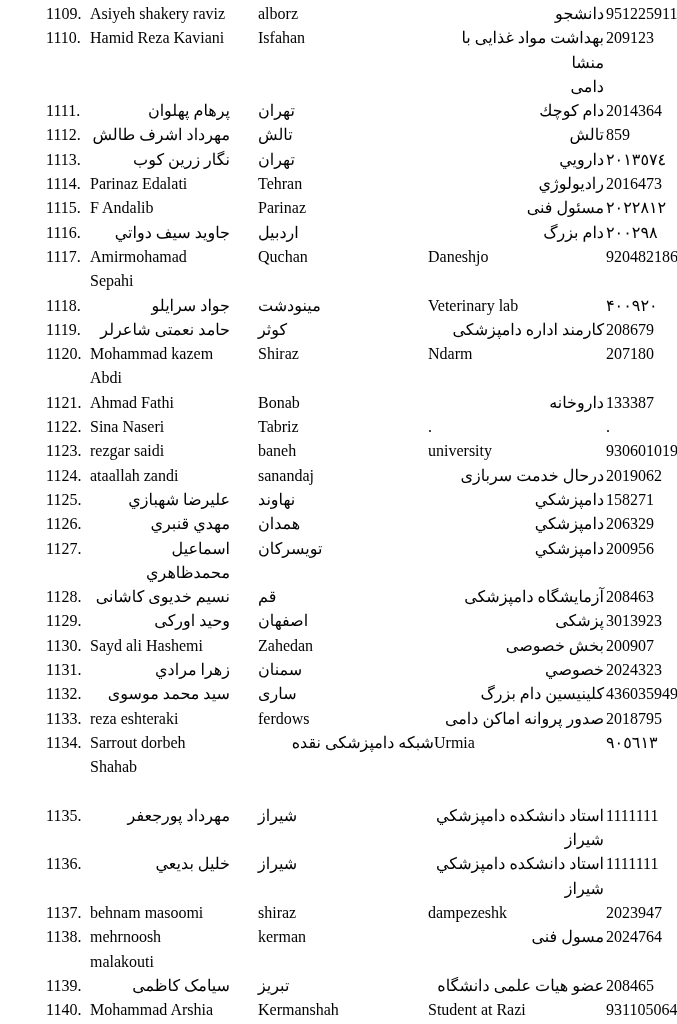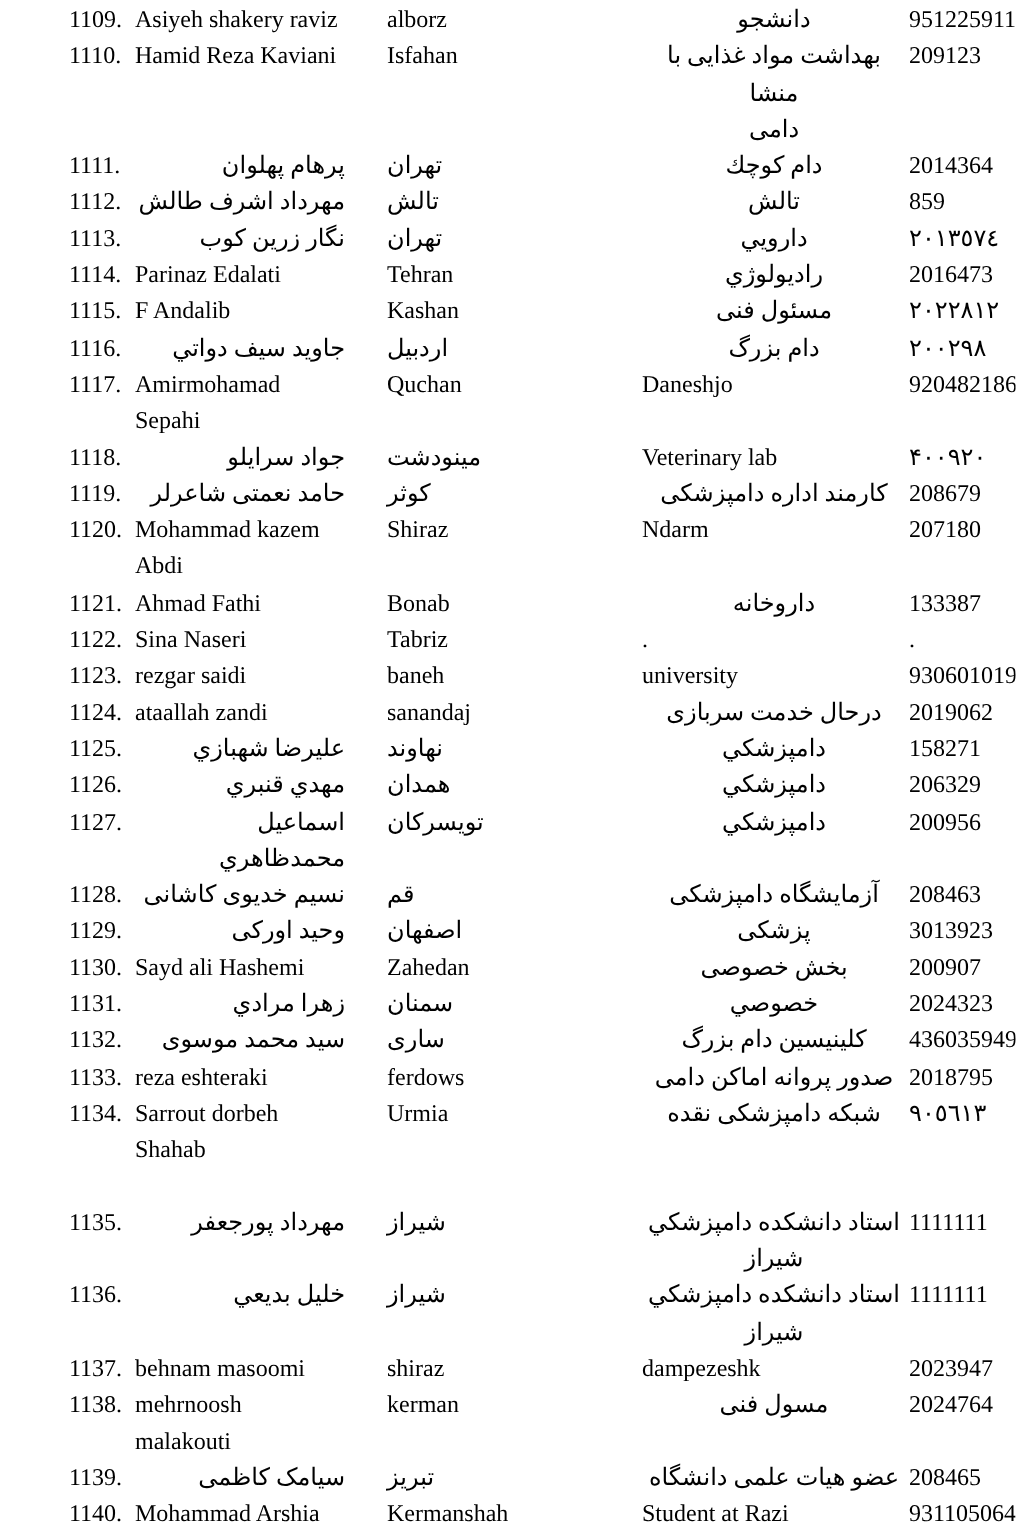--- a/index.html
+++ b/index.html
@@ -49,21 +49,20 @@
   }
   .c-city.rtl {
     direction: rtl;
     text-align: left;
   }
   .c-occ {
     width: 176px;
   }
   .c-occ.rtl {
     direction: rtl;
-    text-align: center;
   }
   .c-id {
     width: 117px;
     padding-left: 2px;
   }
 </style>
 </head>
 <body>
 
 <main id="page">
@@ -113,21 +112,21 @@
     <span class="cell c-num">1114.</span>
     <span class="cell c-name">Parinaz Edalati</span>
     <span class="cell c-city">Tehran</span>
     <span class="cell c-occ rtl">رادیولوژي</span>
     <span class="cell c-id">2016473</span>
   </div>
 
   <div class="row">
     <span class="cell c-num">1115.</span>
     <span class="cell c-name">F Andalib</span>
-    <span class="cell c-city">Kashan</span>
+    <span class="cell c-city">Parinaz</span>
     <span class="cell c-occ rtl">مسئول فنی</span>
     <span class="cell c-id rtl">٢٠٢٢٨١٢</span>
   </div>
 
   <div class="row">
     <span class="cell c-num">1116.</span>
     <span class="cell c-name rtl">جاوید سیف دواتي</span>
     <span class="cell c-city rtl">اردبیل</span>
     <span class="cell c-occ rtl">دام بزرگ</span>
     <span class="cell c-id rtl">٢٠٠٢٩٨</span>
@@ -268,22 +267,22 @@
     <span class="cell c-name">reza eshteraki</span>
     <span class="cell c-city">ferdows</span>
     <span class="cell c-occ rtl">صدور پروانه اماکن دامی</span>
     <span class="cell c-id">2018795</span>
   </div>
 
   <div class="row spacer-after">
     <span class="cell c-num">1134.</span>
     <span class="cell c-name">Sarrout dorbeh
 Shahab</span>
+    <span class="cell c-occ rtl">شبکه دامپزشکی نقده</span>
     <span class="cell c-city">Urmia</span>
-    <span class="cell c-occ rtl">شبکه دامپزشکی نقده</span>
     <span class="cell c-id rtl">٩٠٥٦١٣</span>
   </div>
 
   <div class="row">
     <span class="cell c-num">1135.</span>
     <span class="cell c-name rtl">مهرداد پورجعفر</span>
     <span class="cell c-city rtl">شیراز</span>
     <span class="cell c-occ rtl">استاد دانشکده دامپزشكي شیراز</span>
     <span class="cell c-id">1111111</span>
   </div>

